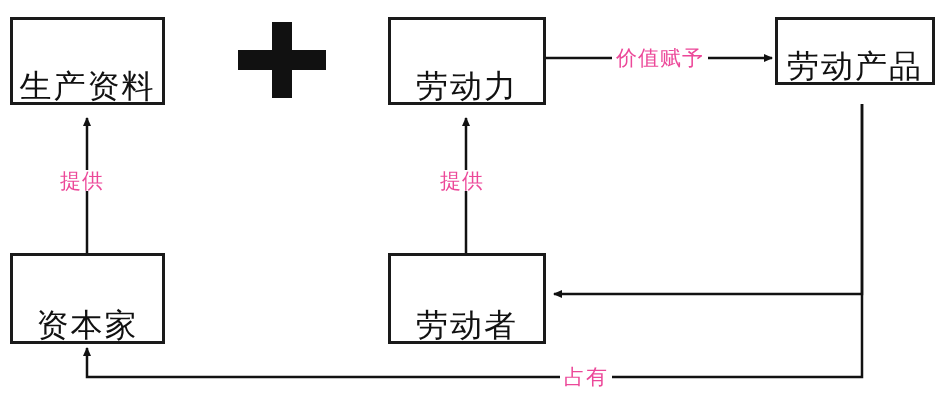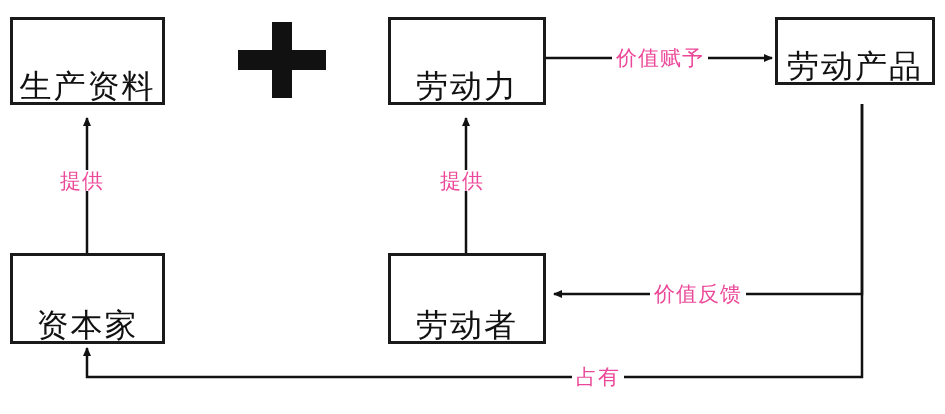--- a/index.html
+++ b/index.html
@@ -113,21 +113,18 @@
   </div>
 
   <div class="edge-label" style="left:436px; top:170px;">
     <span>提供</span>
   </div>
 
   <div class="edge-label" style="left:612px; top:47px;">
     <span>价值赋予</span>
   </div>
 
-  <div class="edge-label" style="left:650px; top:283px;">
-    <span>价值反馈</span>
-  </div>
 
-  <div class="edge-label" style="left:572px; top:366px;">
+  <div class="edge-label" style="left:560px; top:366px;">
     <span>占有</span>
   </div>
 
 </div>
 
 </body></html>

